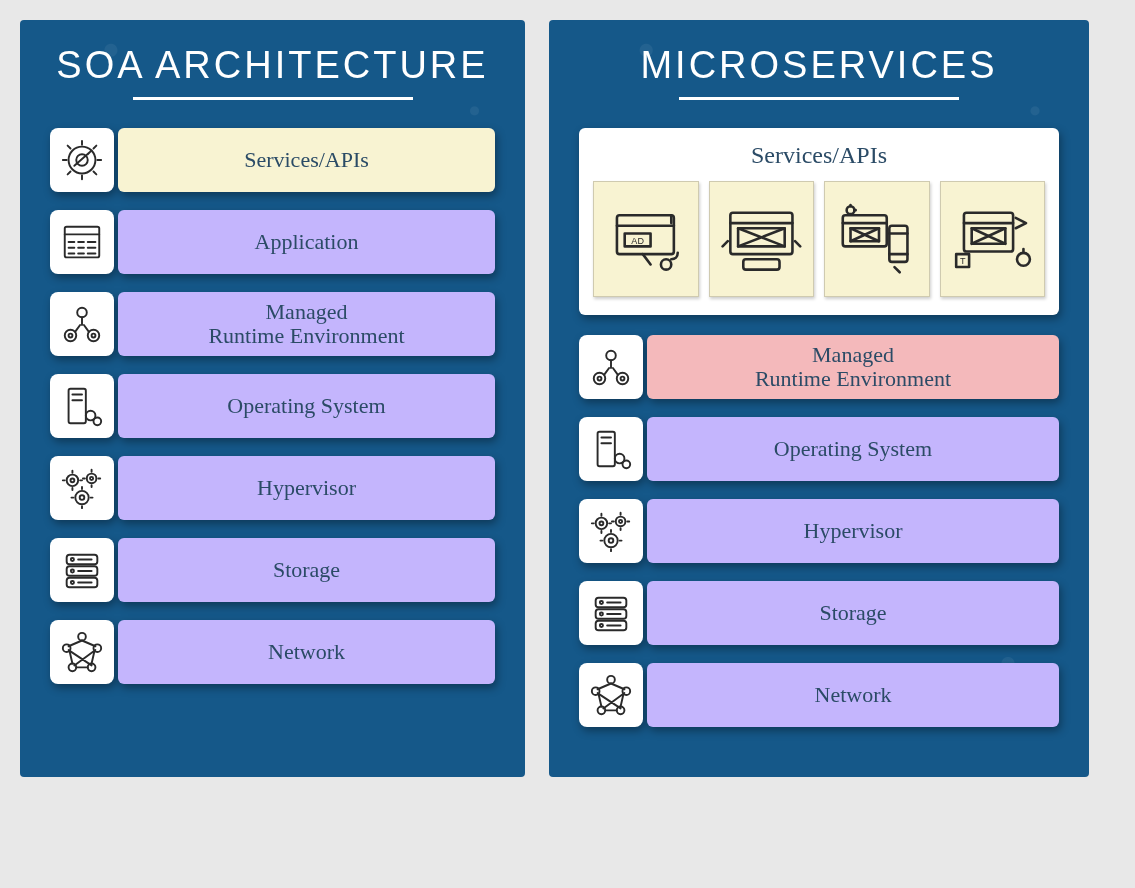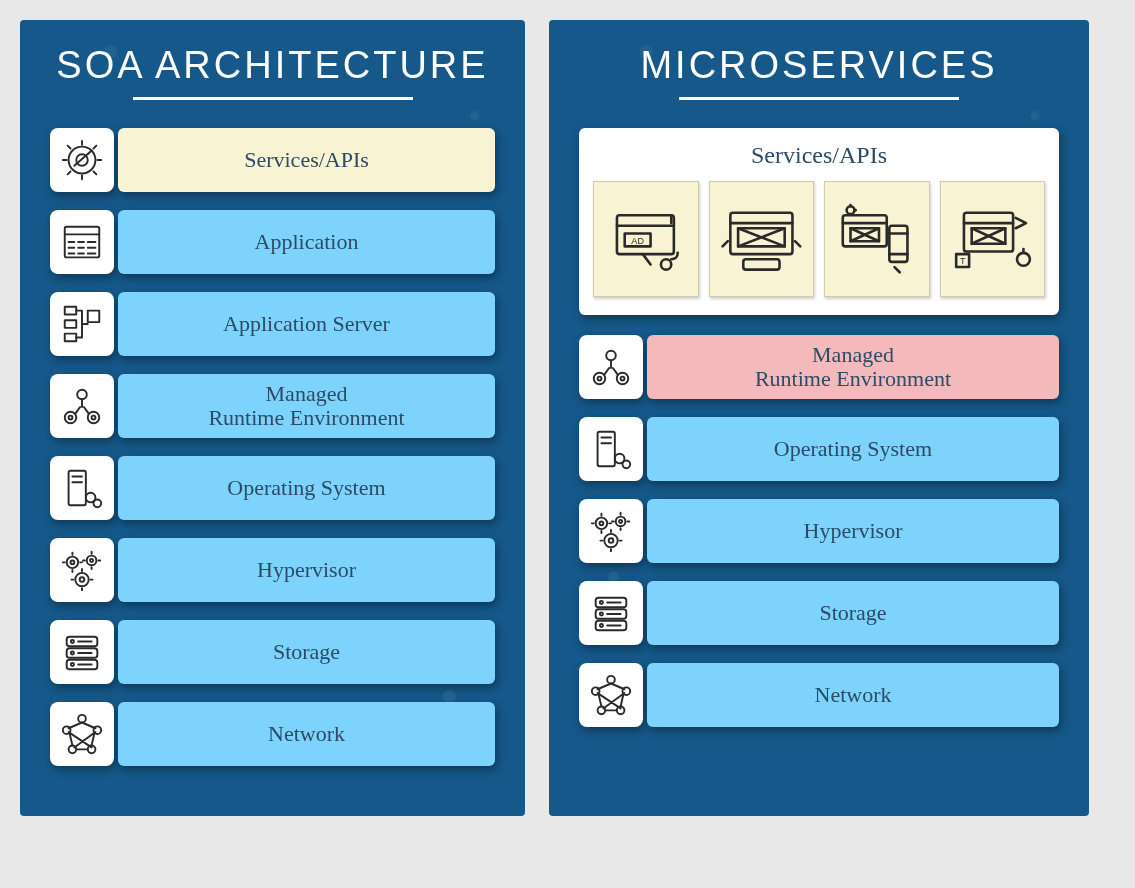--- a/index.html
+++ b/index.html
@@ -74,21 +74,21 @@
     border-radius: 6px;
     display: flex;
     align-items: center;
     justify-content: center;
     padding: 6px 10px;
     font-size: 22px;
     color: #2b4b66;
     text-align: center;
     line-height: 1.1;
   }
-  .bar-blue   { background: #7dd3fc; }
+  .bar-blue   { background: #c4b5fd; }
   .bar-cream  { background: #f8f3d2; }
   .bar-pink   { background: #f4b9bb; }
   
   .services-card {
     background: #fff;
     border-radius: 6px;
     padding: 14px 14px 18px;
     margin-bottom: 20px;
     filter: drop-shadow(2px 4px 4px rgba(0,0,0,.35));
   }
@@ -236,28 +236,20 @@
         </div>
       <div class="layer-bar bar-cream">Services/APIs</div>
     </div>
     <div class="layer-row">
       <div class="icon-box">
           <svg viewBox="0 0 48 48">
             <use href="#app-window-icon"></use>
           </svg>
         </div>
       <div class="layer-bar bar-blue">Application</div>
-    </div>
-    <div class="layer-row">
-      <div class="icon-box">
-          <svg viewBox="0 0 48 48">
-            <use href="#server-nodes-icon"></use>
-          </svg>
-        </div>
-      <div class="layer-bar bar-blue">Application Server</div>
     </div>
     <div class="layer-row">
       <div class="icon-box">
           <svg viewBox="0 0 48 48">
             <use href="#runtime-icon"></use>
           </svg>
         </div>
       <div class="layer-bar bar-blue">Managed<br>Runtime Environment</div>
     </div>
     <div class="layer-row">

